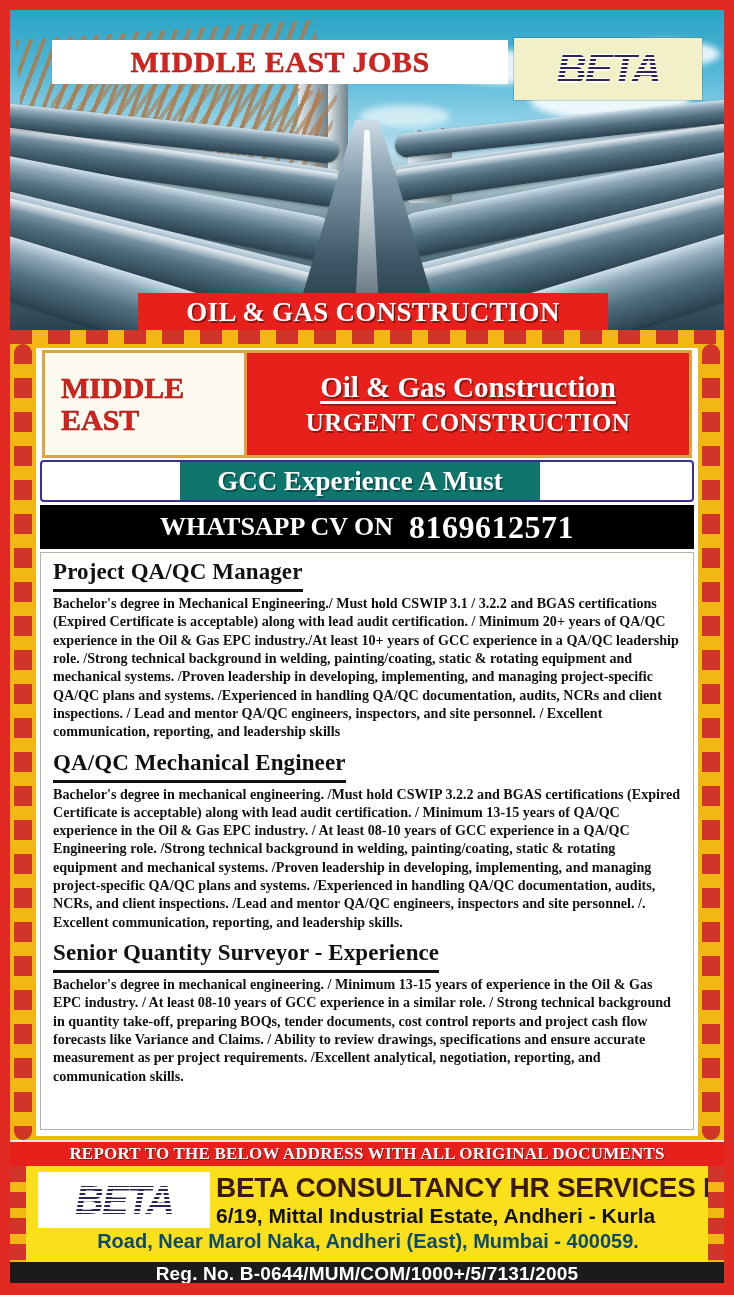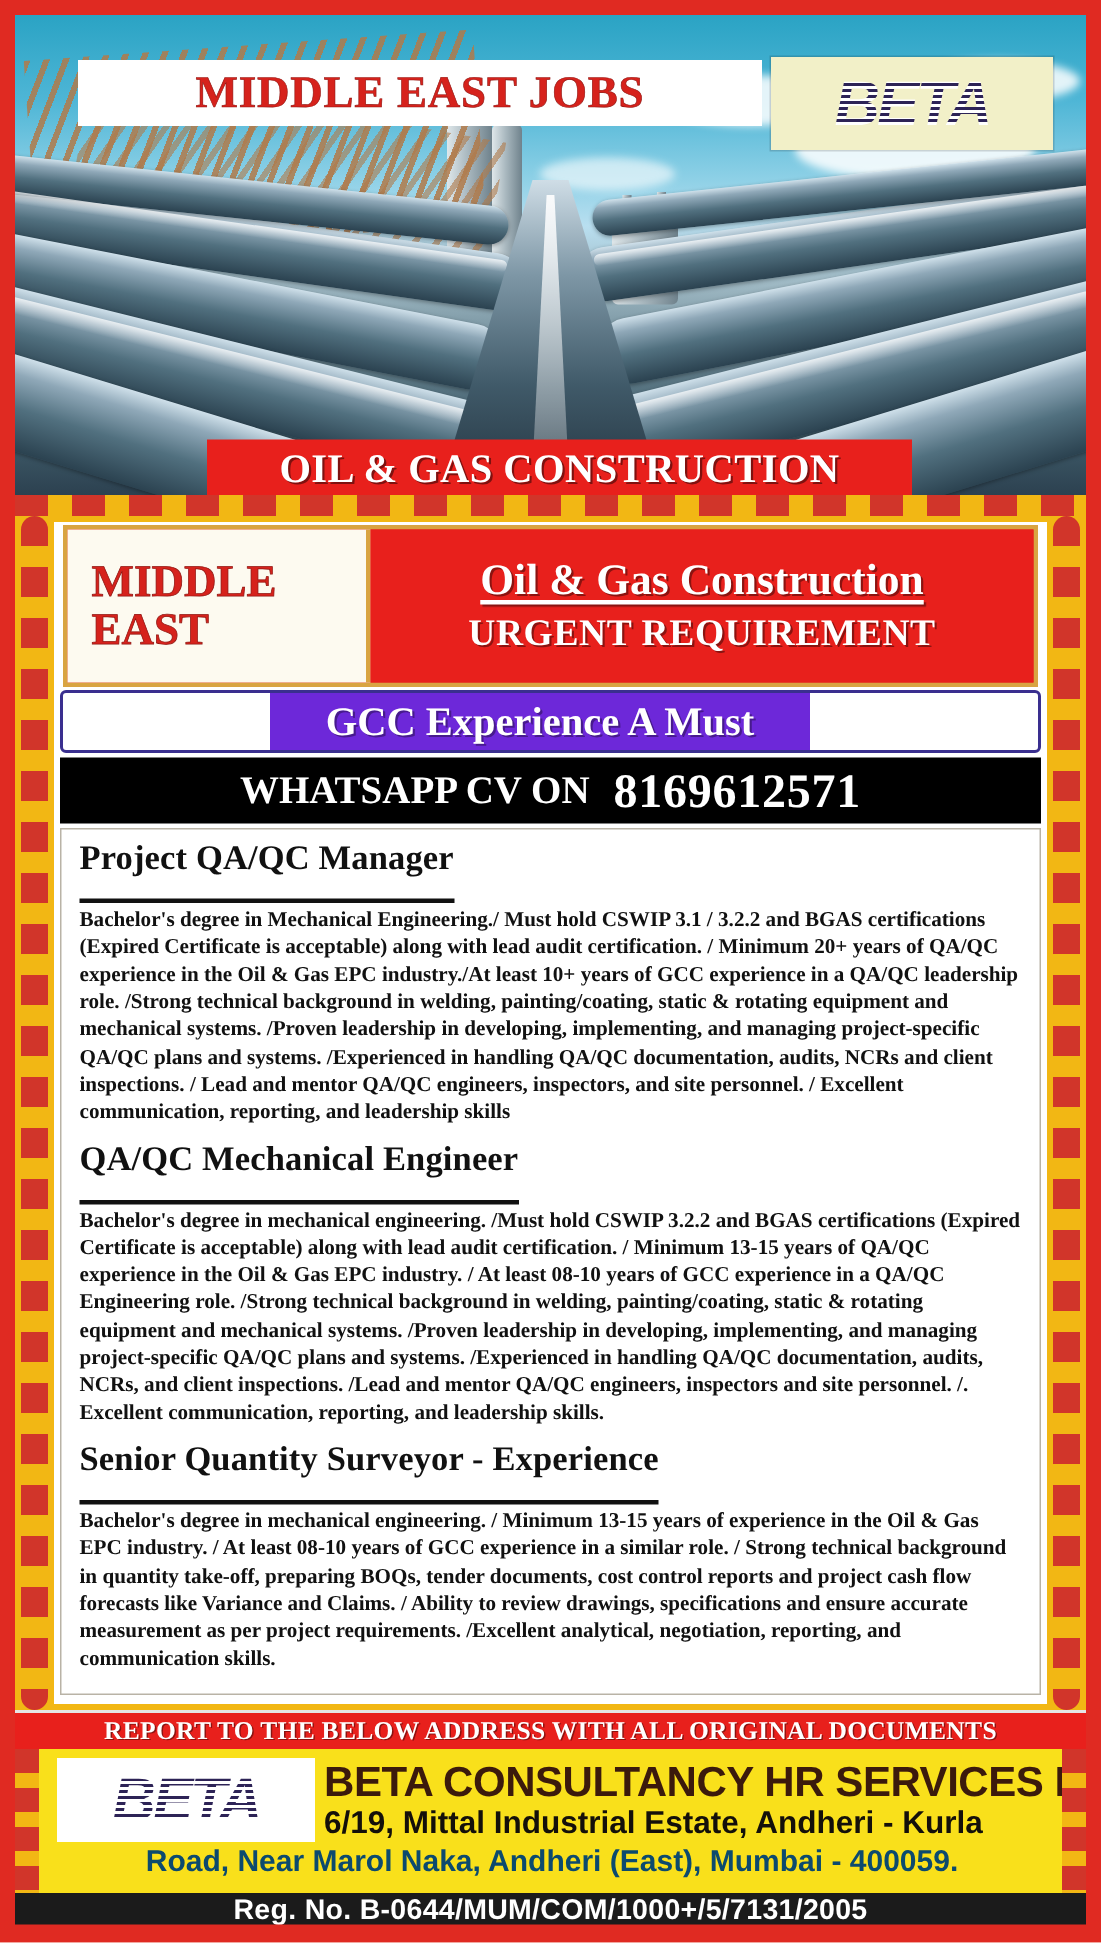--- a/index.html
+++ b/index.html
@@ -236,21 +236,21 @@
     left:4px; top:112px;
     width:654px; height:42px;
     background:#ffffff;
     border:2px solid #3a2f8f;
     border-radius:4px;
     display:flex; align-items:center;
   }
   .gcc-blue {
     margin-left:138px;
     width:360px; height:100%;
-    background:#6d28d9;
+    background:#0f766e;
     display:flex; align-items:center; justify-content:center;
   }
   .gcc-blue span {
     font-family:"Liberation Serif", serif;
     font-weight:bold;
     font-size:27px;
     color:#ffffff;
     text-shadow:1.5px 1.5px 0 rgba(0,0,0,.35);
   }
 
@@ -290,21 +290,21 @@
     padding:6px 10px 0 12px;
   }
   .job { margin-bottom:9px; }
   .job-title {
     font-family:"Liberation Serif", serif;
     font-weight:bold;
     font-size:23px;
     color:#111111;
     display:inline-block;
     border-bottom:3px solid #111111;
-    padding-bottom:14px;
+    padding-bottom:4px;
     margin-bottom:2px;
     letter-spacing:.1px;
   }
   .job-desc {
     font-family:"Liberation Serif", serif;
     font-weight:bold;
     font-size:14.1px;
     line-height:1.30;
     color:#111111;
     text-align:left;
@@ -495,21 +495,21 @@
 
     <div class="inner-content">
 
       <div class="row-top">
         <div class="me-box">
           <span>MIDDLE</span>
           <span>EAST</span>
         </div>
         <div class="og-box">
           <div class="og-title">Oil &amp; Gas Construction</div>
-          <div class="og-sub">URGENT REQUIREMENT</div>
+          <div class="og-sub">URGENT CONSTRUCTION</div>
         </div>
       </div>
 
       <div class="gcc-wrap">
         <div class="gcc-blue">
           <span>GCC Experience A Must</span>
         </div>
       </div>
 
       <div class="wa-bar">

